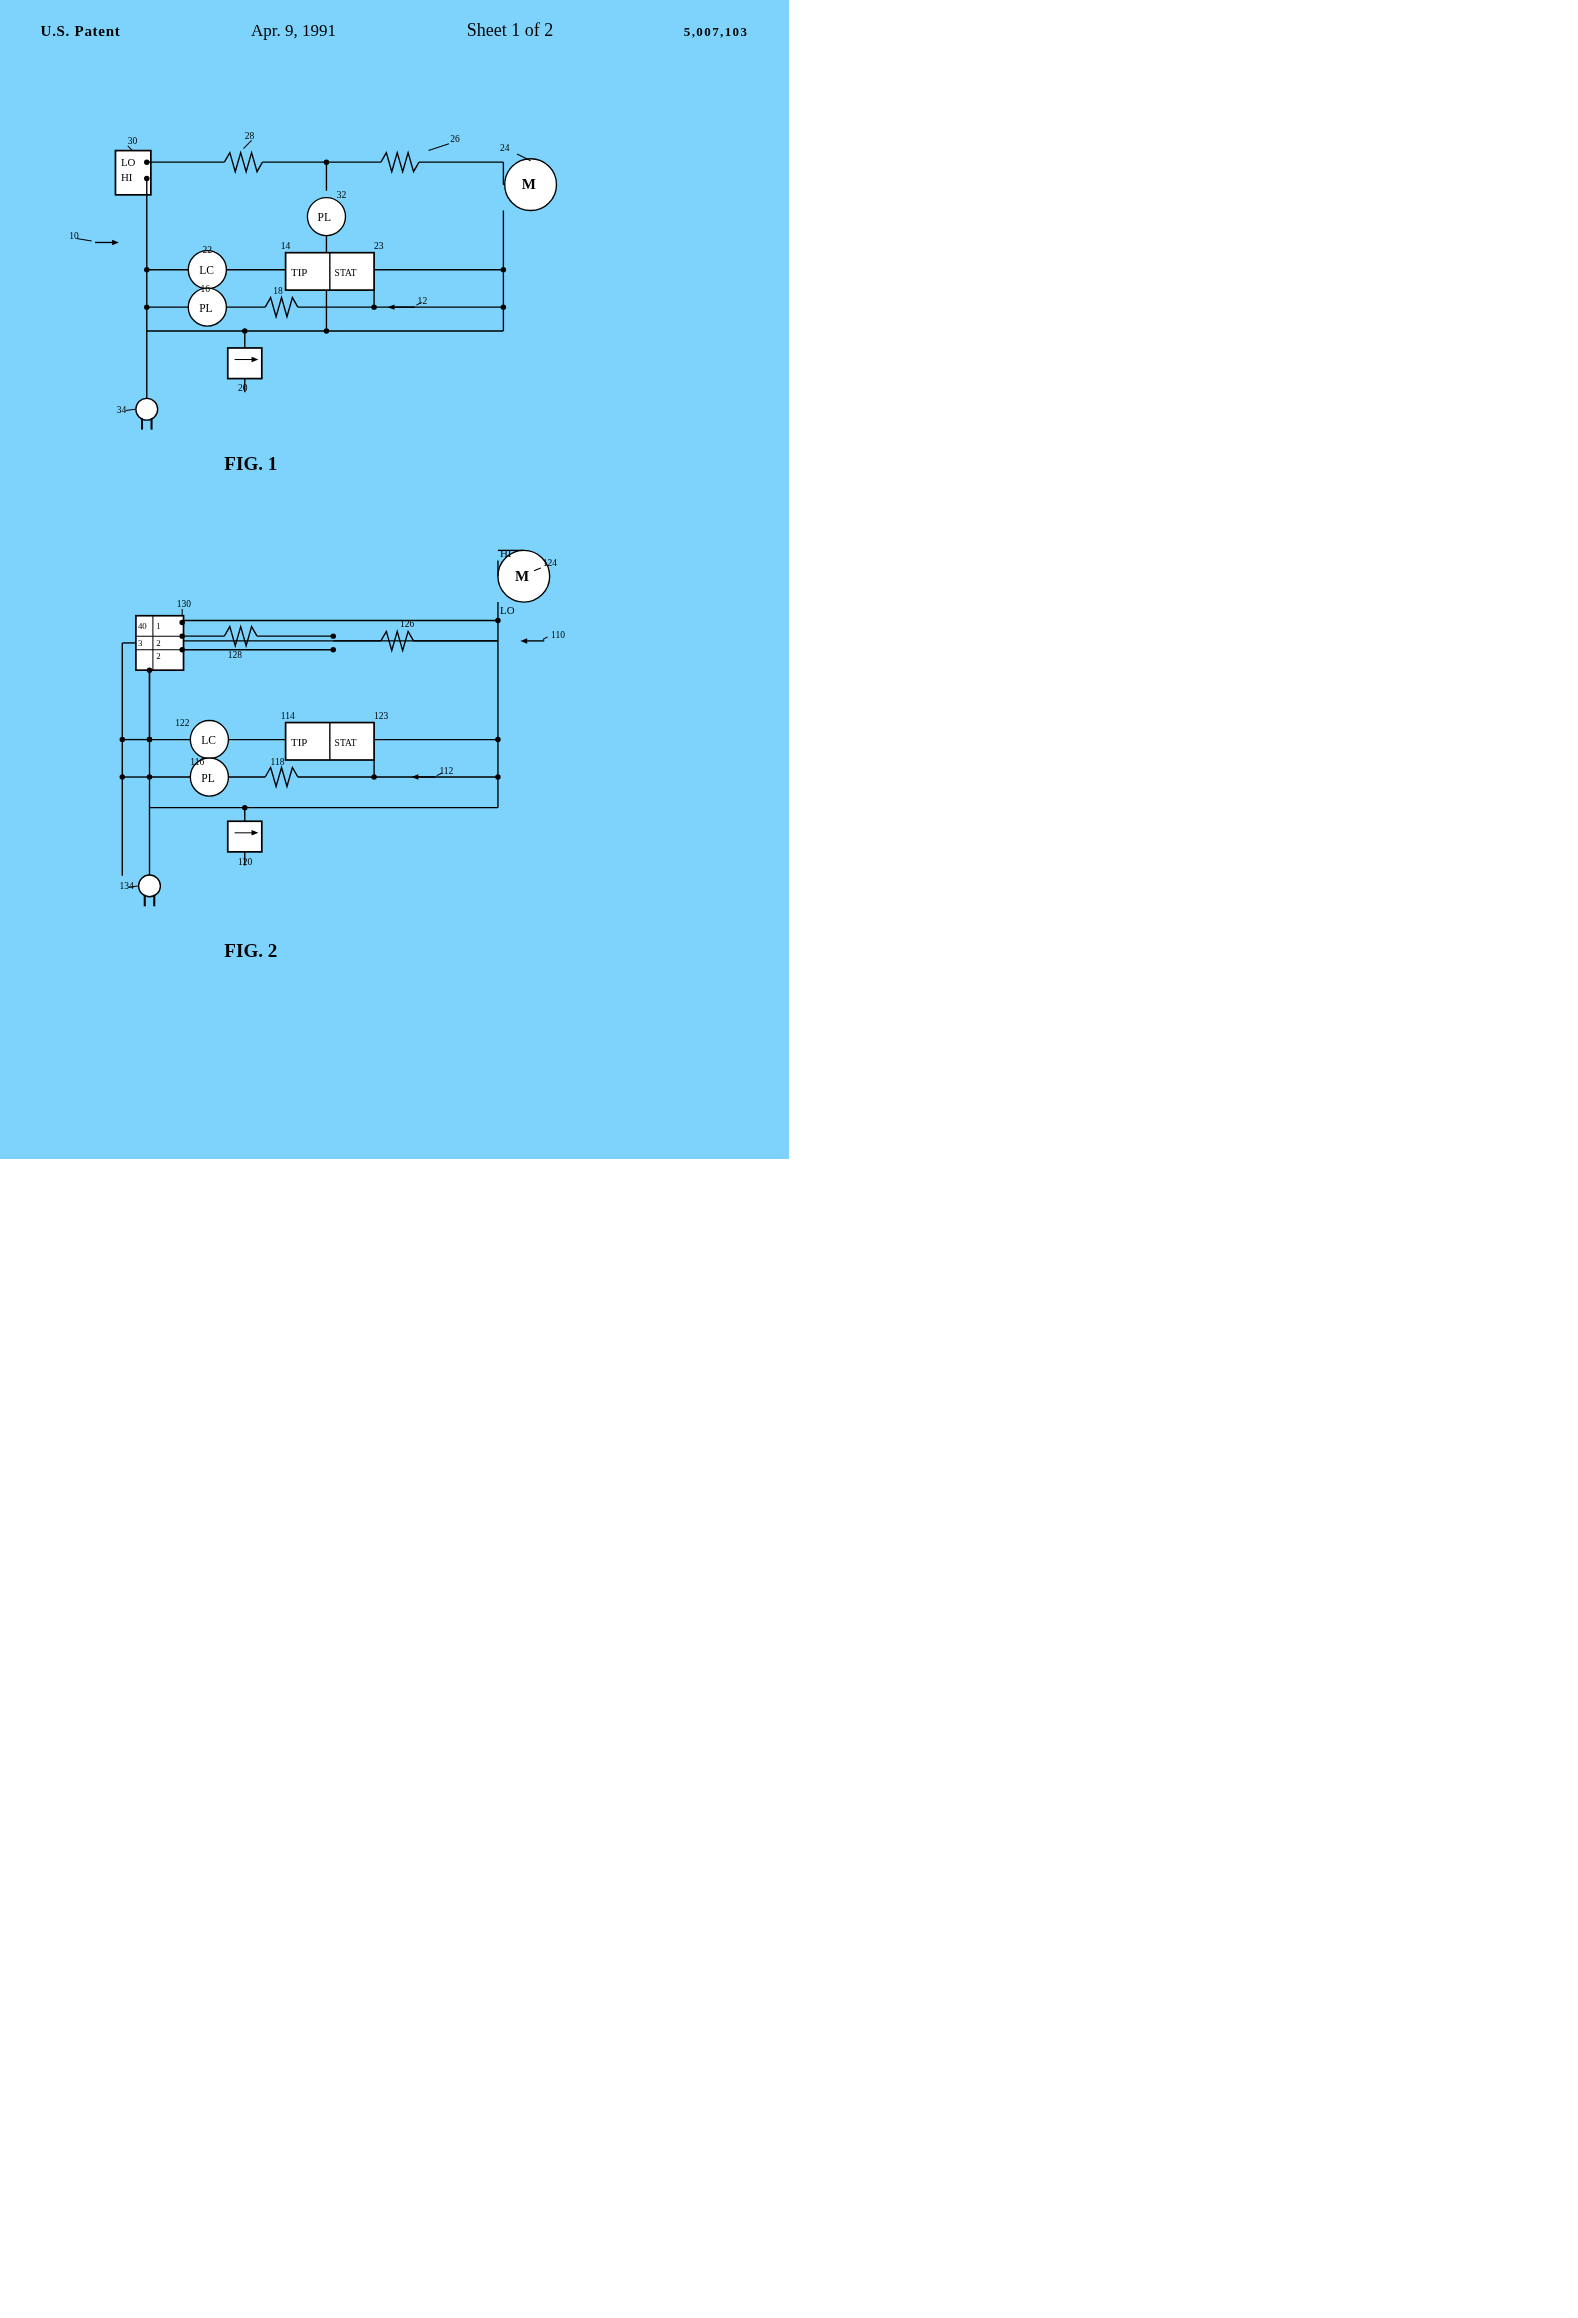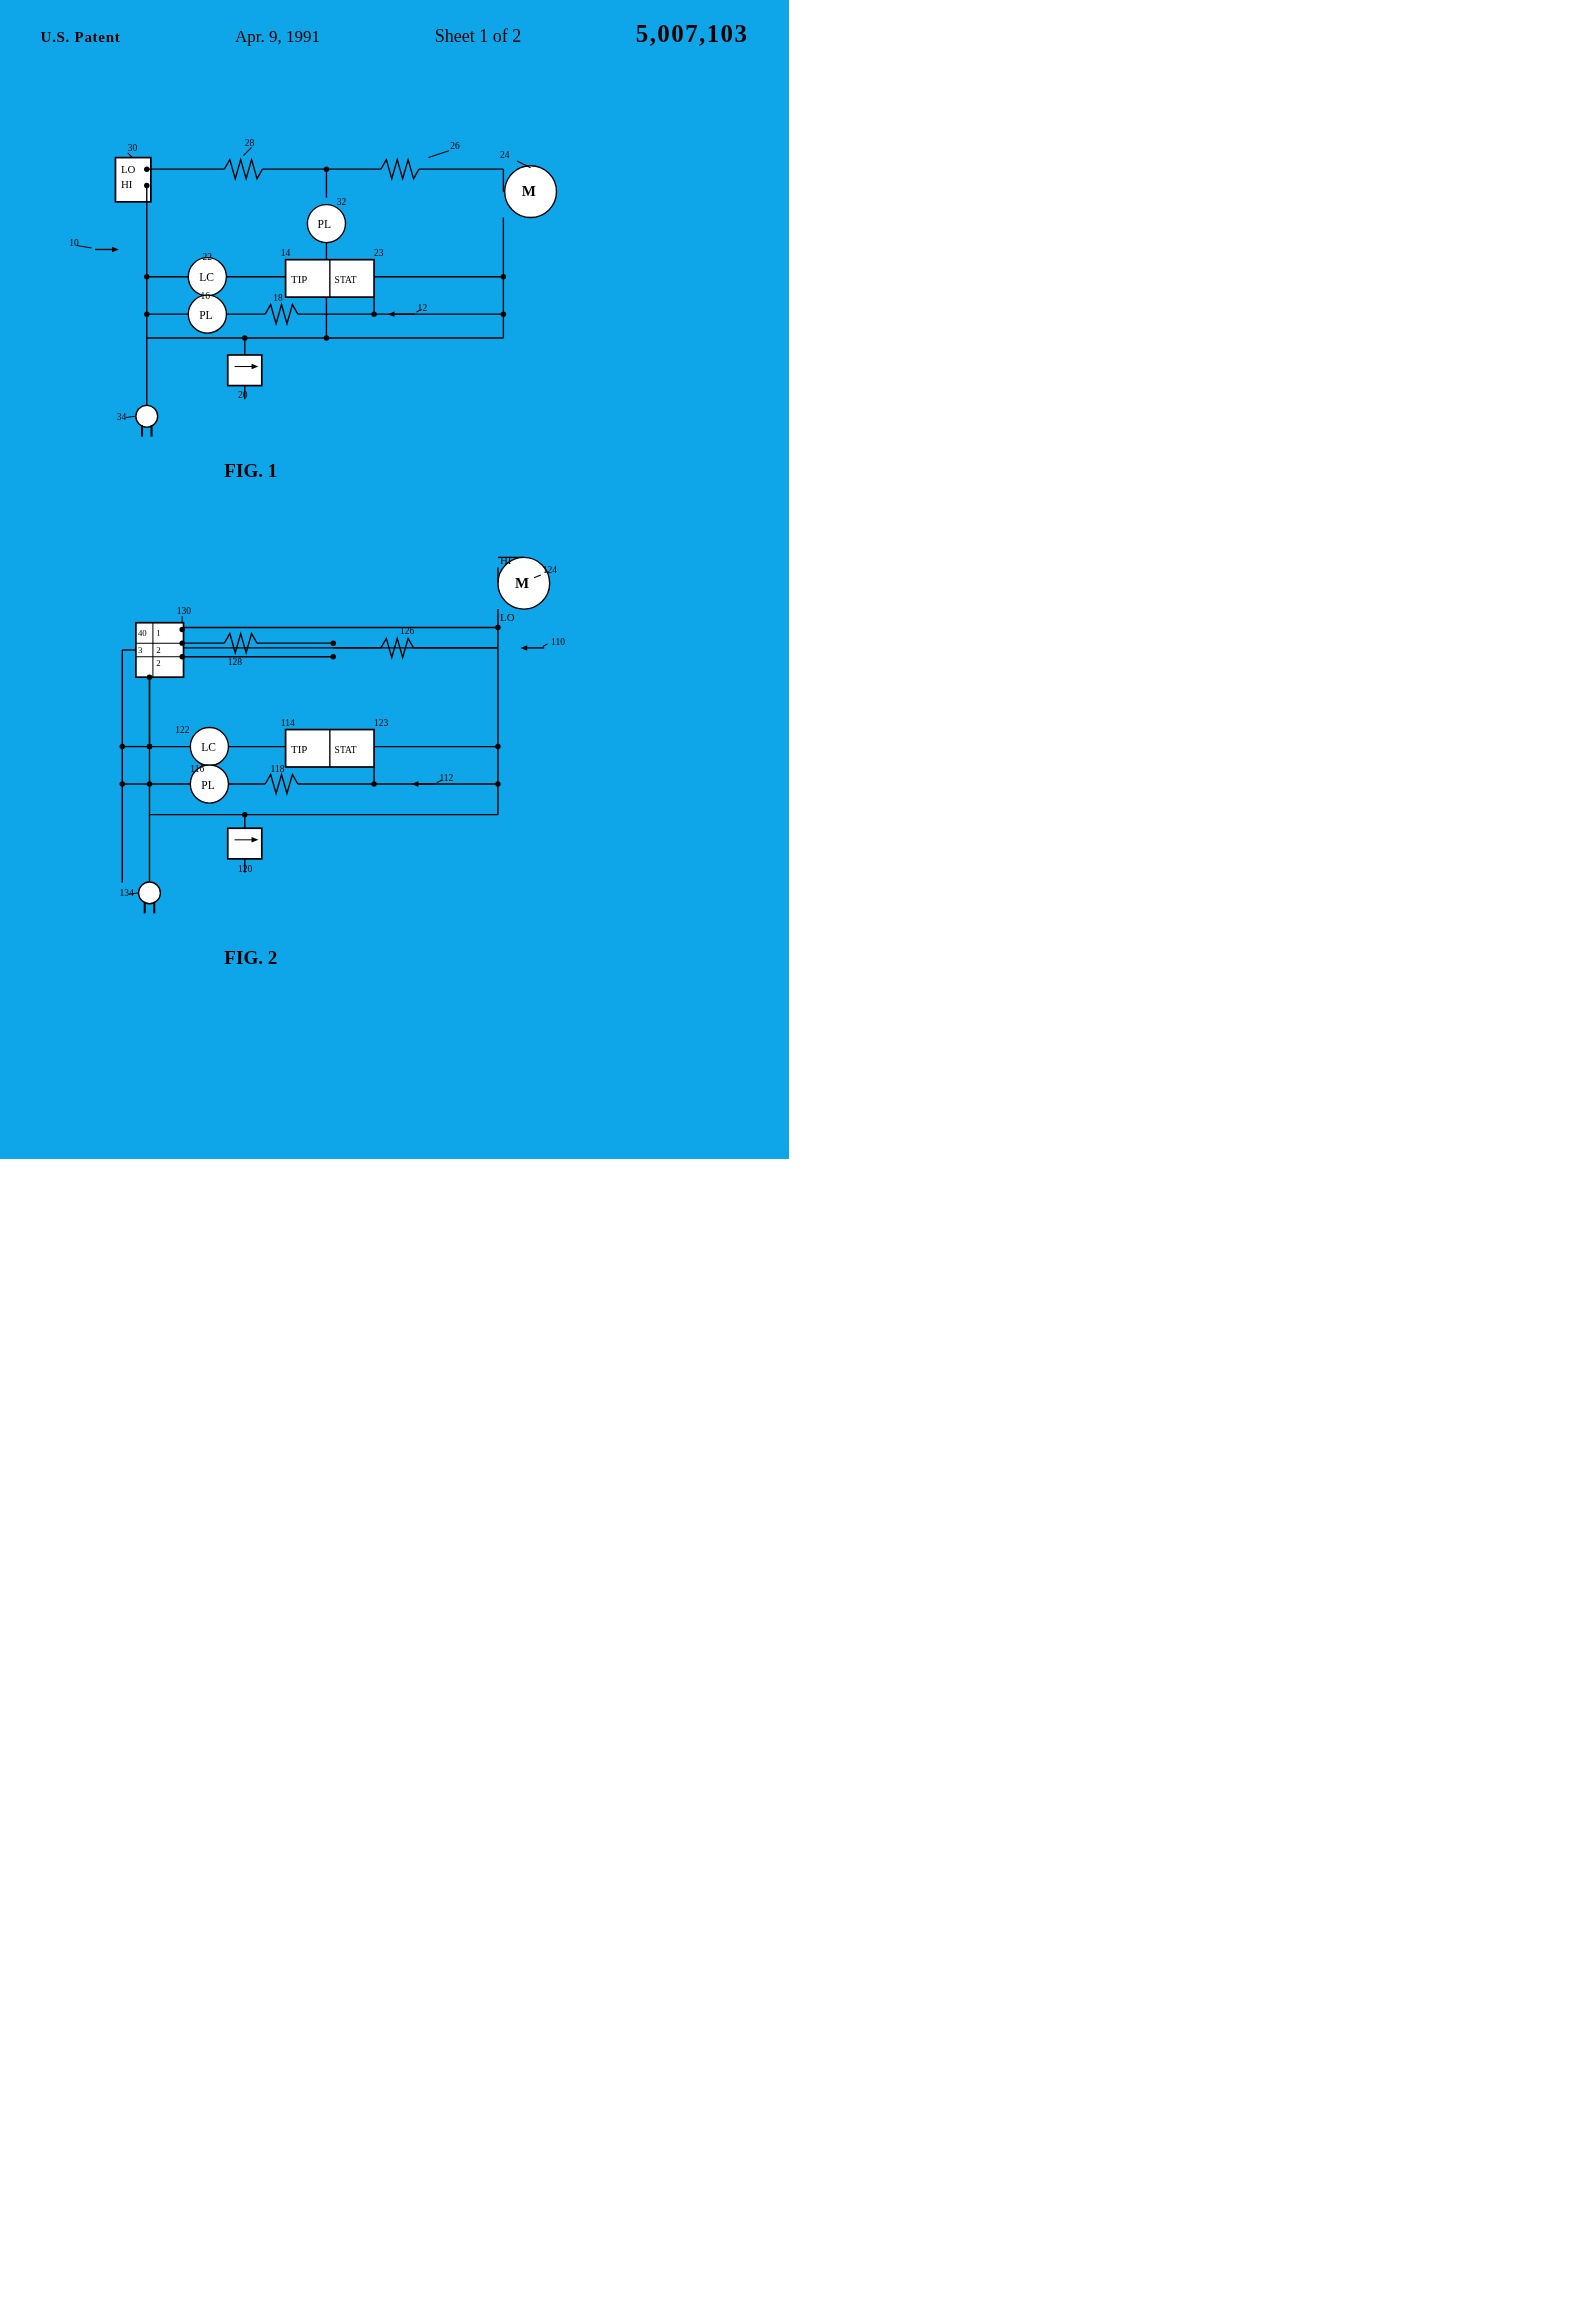--- a/index.html
+++ b/index.html
@@ -7,42 +7,42 @@
       background: #fff;
       font-family: 'Times New Roman', Times, serif;
       width: 789px;
       min-height: 1159px;
       position: relative;
       overflow-x: hidden;
     }
     .page {
       width: 789px;
       min-height: 1159px;
-      background: #0ea5e9;
+      background: #7dd3fc;
       position: relative;
       padding: 13.6px 27px;
     }
     
     .header {
       display: flex;
       justify-content: space-between;
       align-items: baseline;
       padding: 6.8px 13.6px 3.4px 13.6px;
       border-bottom: none;
     }
     .header-left {
       font-size: 15px;
       font-weight: bold;
       letter-spacing: 0.7px;
     }
     .header-center {
       font-size: 17px;
     }
     .header-right {
-      font-size: 25px;
+      font-size: 13px;
       font-weight: bold;
       letter-spacing: 1.4px;
     }
     .header-sheet {
       font-size: 18px;
       text-align: center;
     }
 
     
     .diagram-area {

